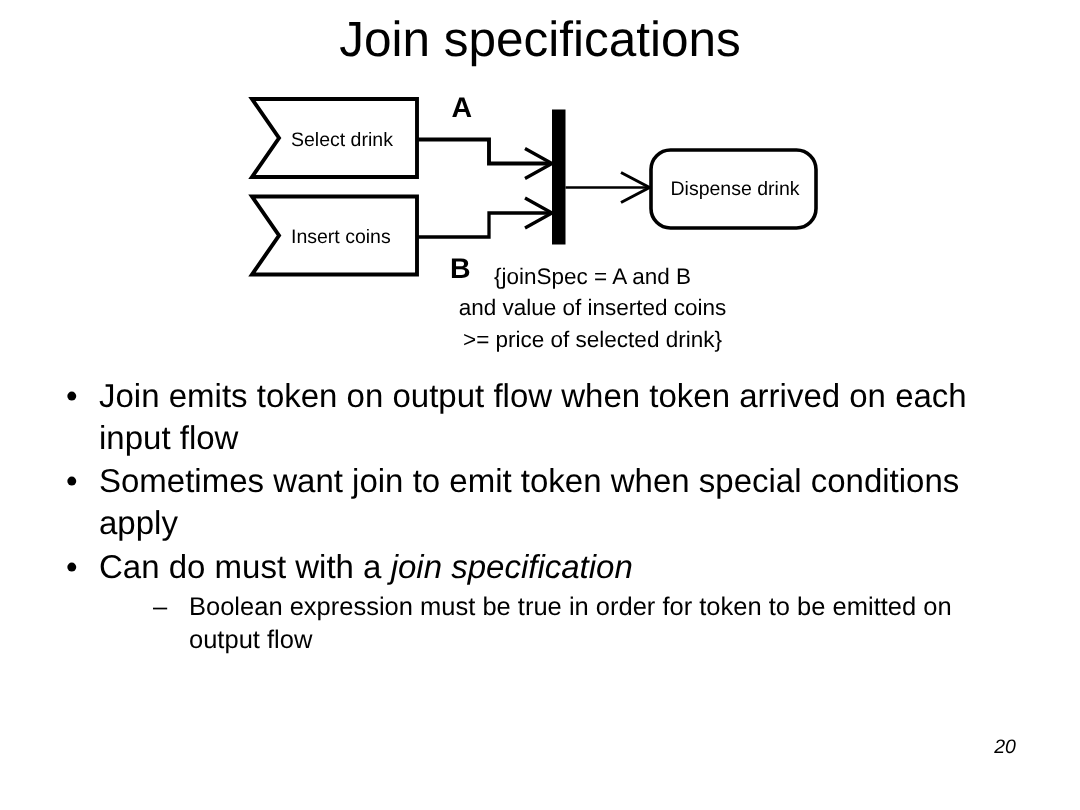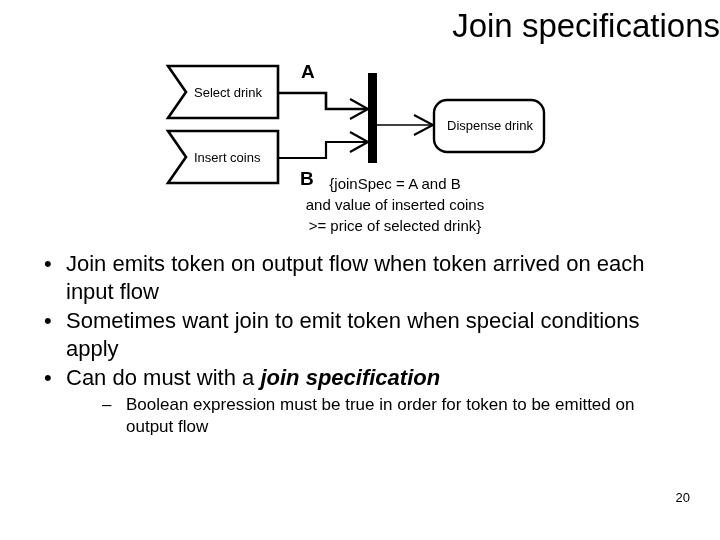--- a/index.html
+++ b/index.html
@@ -18,21 +18,21 @@
     background: #ffffff;
     overflow: hidden;
   }
 
   
   #slide-title {
     position: absolute;
     left: 0;
     top: 6px;
     width: 720px;
-    text-align: right;
+    text-align: center;
     font-size: 33px;
     line-height: 40px;
     font-weight: normal;
     letter-spacing: 0px;
     color: #000000;
     white-space: nowrap;
   }
 
   
   #diagram {
@@ -104,32 +104,32 @@
   }
   ul.lvl2 > li.subbullet > span.marker {
     position: absolute;
     left: 6px;
     top: 0;
     font-size: 17px;
     line-height: 22px;
   }
   .ital {
     font-style: italic;
-    font-weight: bold;
   }
 
   
   #page-number {
     position: absolute;
     left: 650px;
     top: 490px;
     width: 40px;
-    text-align: right;
+    text-align: center;
     font-size: 13px;
     color: #000000;
+    font-style: italic;
   }
 </style>
 </head>
 <body>
 
 <div id="slide">
 
   <div id="slide-title">Join specifications</div>
 
   <div id="diagram">

